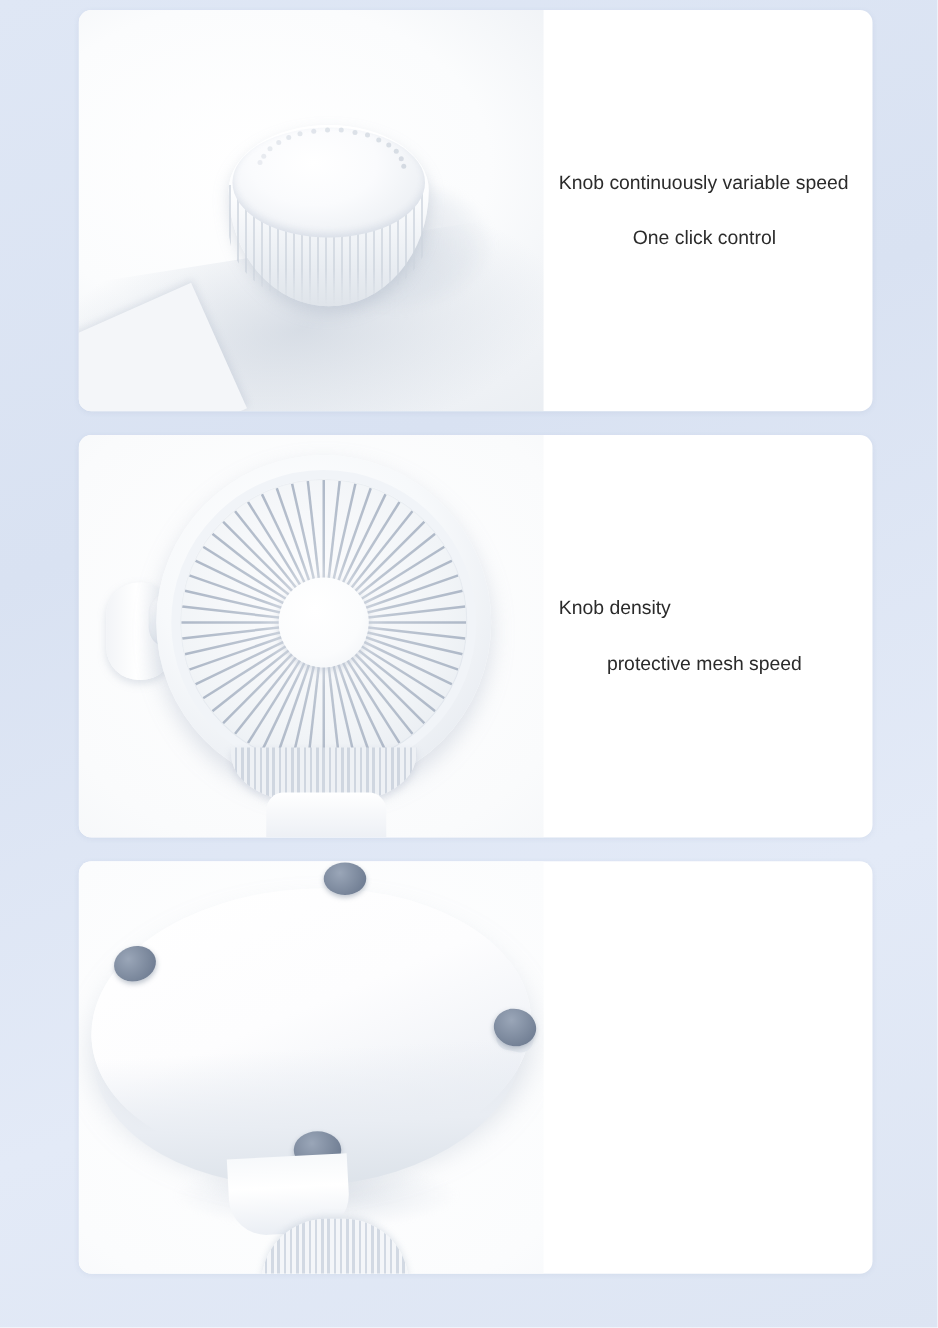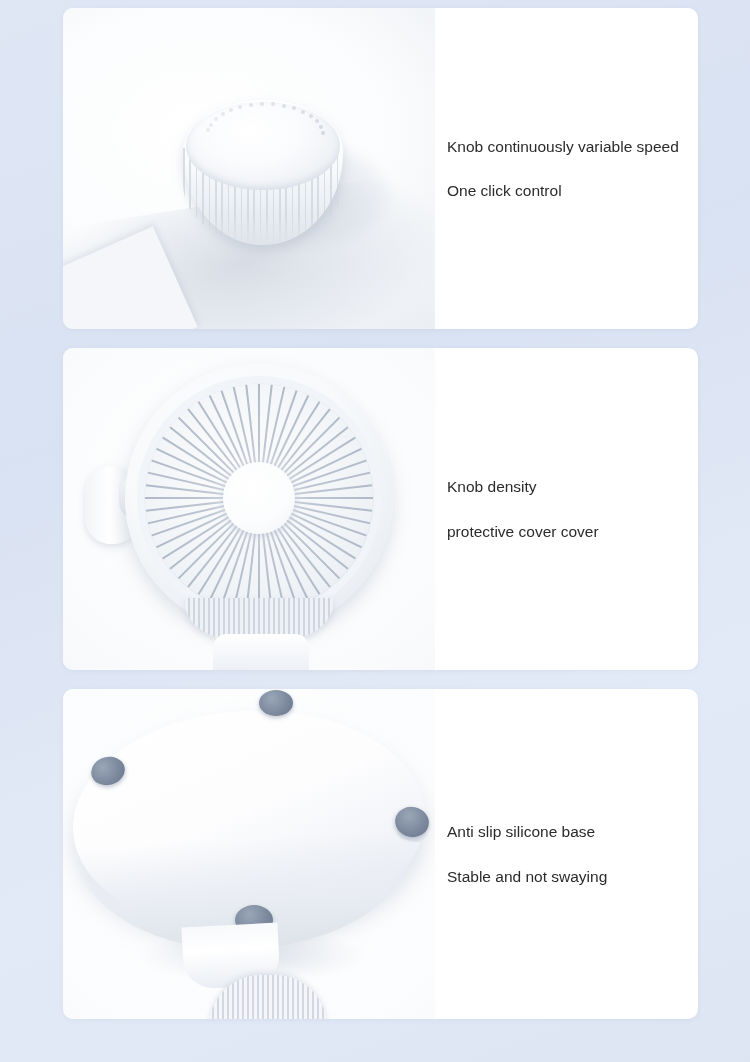--- a/index.html
+++ b/index.html
@@ -49,20 +49,21 @@
 
   .card-text .line {
     color: #2b2b2b;
     font-size: 15.5px;
     line-height: 1.1;
     margin: 0 0 0 0;
     white-space: nowrap;
   }
   .card-text .line + .line {
     margin-top: 27px;
+    text-align: center;
   }
 
   
   #card-knob { height: 321px; margin-bottom: 19px; }
   .knob-scene {
     position: absolute;
     inset: 0;
     background:
       radial-gradient(120% 95% at 38% 38%, #ffffff 0%, #fbfcfd 42%, #eef1f5 72%, #e6eaef 100%);
   }
@@ -381,38 +382,34 @@
           <i style="transform: rotate(340.714deg);"></i>
           <i style="transform: rotate(347.143deg);"></i>
           <i style="transform: rotate(353.571deg);"></i>
         </div>
       <div class="fan-hub"></div>
       <div class="fan-bottom-vent"></div>
       <div class="fan-neck"></div>
     </div>
     <div class="card-text">
       <p class="line">Knob density</p>
-      <p class="line">protective cover cover</p>
+      <p class="line">protective mesh speed</p>
     </div>
   </div>
 
   <div class="card" id="card-base">
     <div class="card-photo">
       <div class="base-scene"></div>
       <div class="base-shadow"></div>
       <div class="base-disc"></div>
       <div class="base-disc-rim"></div>
       <div class="foot-stem" id="stem-right"></div>
       <div class="foot-stem" id="stem-front"></div>
       <div class="foot" id="foot-top"></div>
       <div class="foot" id="foot-left"></div>
       <div class="foot" id="foot-right"></div>
       <div class="foot" id="foot-front"></div>
       <div class="base-neck"></div>
       <div class="base-fan-peek"></div>
     </div>
-    <div class="card-text">
-      <p class="line">Anti slip silicone base</p>
-      <p class="line">Stable and not swaying</p>
-    </div>
   </div>
 
 </div>
 
 </body></html>

